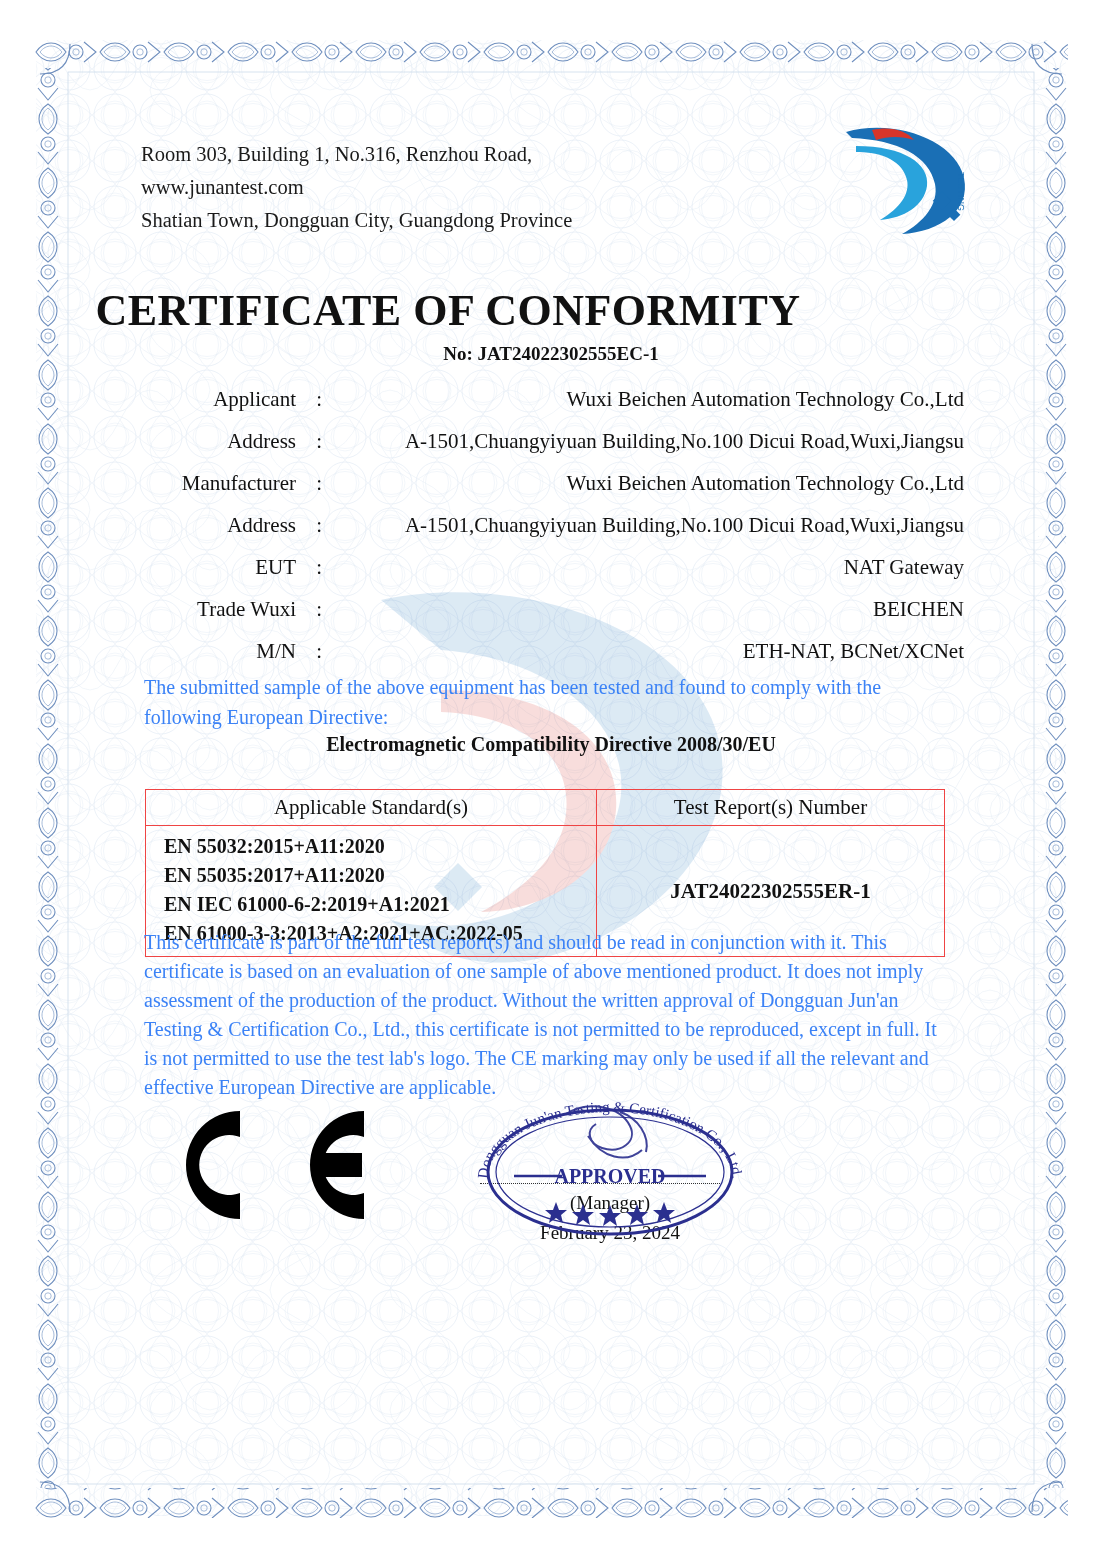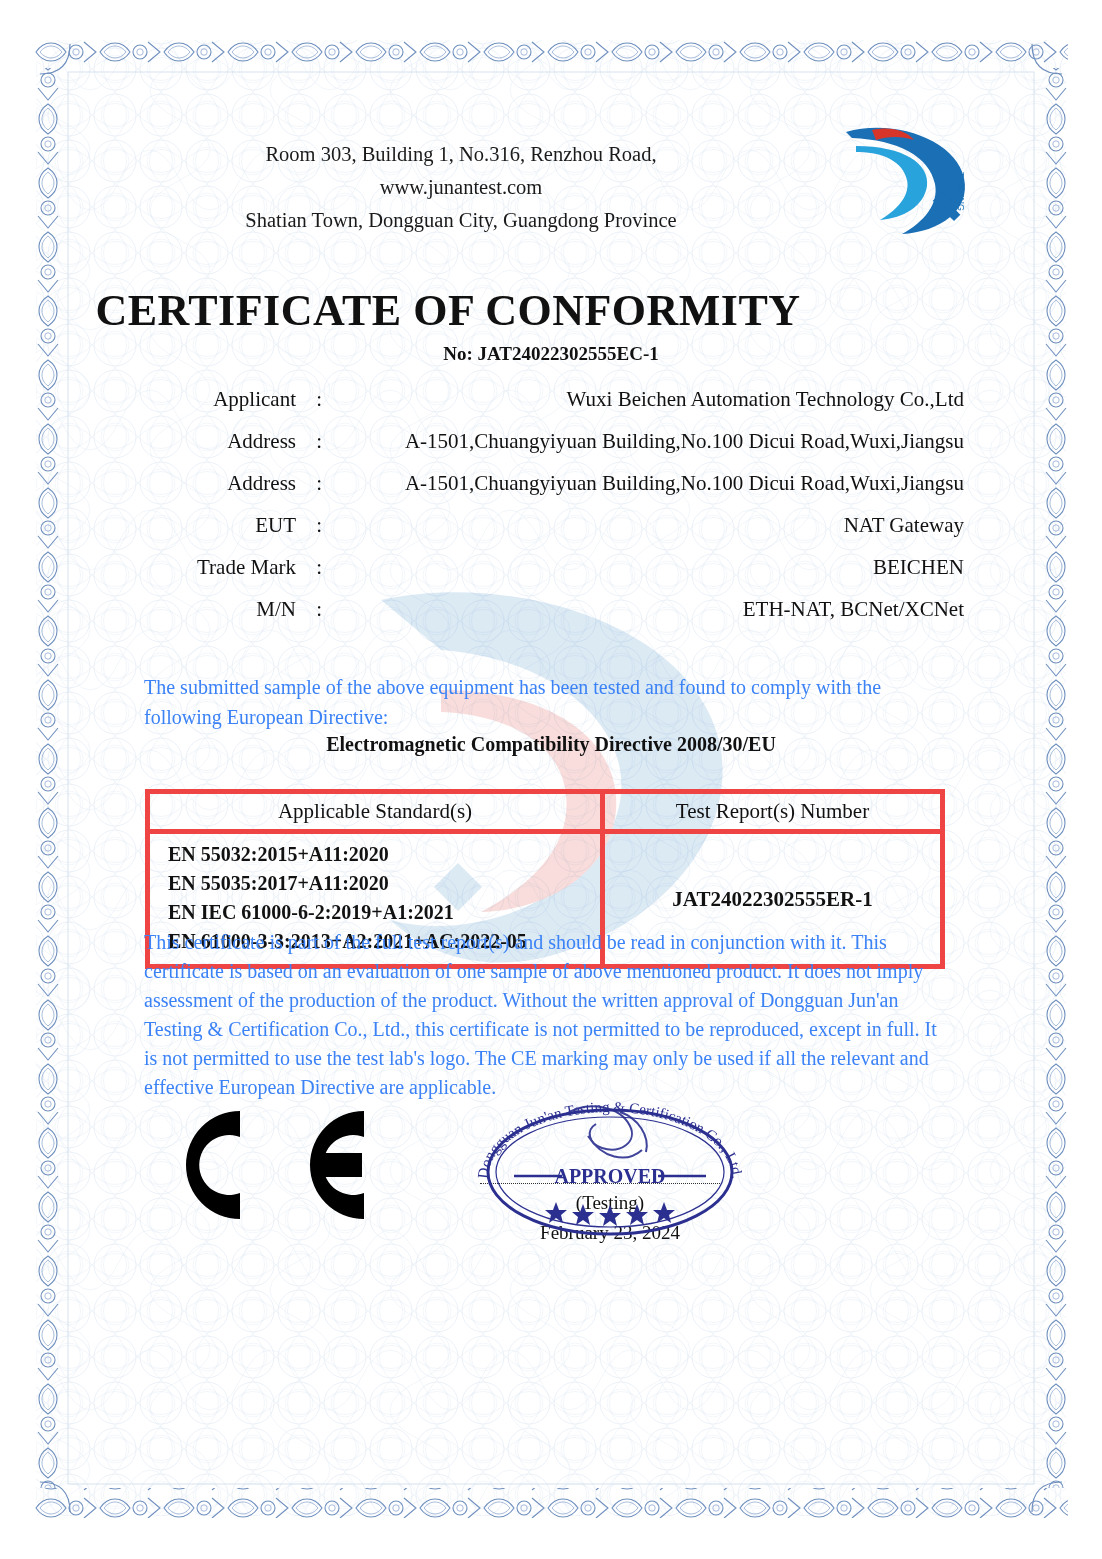--- a/index.html
+++ b/index.html
@@ -55,21 +55,20 @@
   }
 
   .addr-block {
     position: absolute;
     left: 141px;
     top: 138px;
     width: 640px;
     font-size: 20.5px;
     line-height: 33px;
     color: #1a1a1a;
-    text-align: center;
   }
 
   .corp-logo {
     position: absolute;
     left: 832px;
     top: 112px;
     width: 150px;
     height: 130px;
   }
 
@@ -138,21 +137,21 @@
   }
 
   .std-table {
     position: absolute;
     left: 145px;
     top: 789px;
     width: 800px;
     border-collapse: collapse;
   }
   .std-table th, .std-table td {
-    border: 5px solid #ef4444;
+    border: 1px solid #ef4444;
   }
   .std-table th {
     font-size: 21px;
     font-weight: normal;
     padding: 5px 0;
     text-align: center;
   }
   .std-table td.stds {
     padding: 6px 0 8px 18px;
     font-size: 20px;
@@ -306,31 +305,36 @@
         <td class="lbl">Applicant</td>
         <td class="col">:</td>
         <td>Wuxi Beichen Automation Technology Co.,Ltd</td>
       </tr>
       <tr>
         <td class="lbl">Address</td>
         <td class="col">:</td>
         <td>A-1501,Chuangyiyuan Building,No.100 Dicui Road,Wuxi,Jiangsu</td>
       </tr>
       <tr>
+        <td class="lbl">Manufacturer</td>
+        <td class="col">:</td>
+        <td>Wuxi Beichen Automation Technology Co.,Ltd</td>
+      </tr>
+      <tr>
         <td class="lbl">Address</td>
         <td class="col">:</td>
         <td>A-1501,Chuangyiyuan Building,No.100 Dicui Road,Wuxi,Jiangsu</td>
       </tr>
       <tr>
         <td class="lbl">EUT</td>
         <td class="col">:</td>
         <td>NAT Gateway</td>
       </tr>
       <tr>
-        <td class="lbl">Trade Mark</td>
+        <td class="lbl">Trade Wuxi</td>
         <td class="col">:</td>
         <td>BEICHEN</td>
       </tr>
       <tr>
         <td class="lbl">M/N</td>
         <td class="col">:</td>
         <td>ETH-NAT, BCNet/XCNet</td>
       </tr>
     </tbody>
       </table>
@@ -358,21 +362,21 @@
 
     <div class="para p-note">This certificate is part of the full test report(s) and should be read in conjunction with it. This certificate is based on an evaluation of one sample of above mentioned product. It does not imply assessment of the production of the product. Without the written approval of Dongguan Jun'an Testing &amp; Certification Co., Ltd., this certificate is not permitted to be reproduced, except in full. It is not permitted to use the test lab's logo. The CE marking may only be used if all the relevant and effective European Directive are applicable.</div>
 
     <svg class="ce-mark" viewBox="0 0 210 140">
       <path d="M72 16 A 54 54 0 1 0 72 124 L 72 98 A 30 30 0 1 1 72 42 Z" fill="#000000"></path>
       <path d="M196 16 A 54 54 0 1 0 196 124 L 196 98 A 30 30 0 1 1 196 42 Z" fill="#000000"></path>
       <rect x="150" y="58" width="44" height="24" fill="#000000"></rect>
     </svg>
 
     <div class="sign-line"></div>
-    <div class="sign-role">(Testing)</div>
+    <div class="sign-role">(Manager)</div>
     <div class="sign-date">February 23, 2024</div>
 
     <svg class="stamp" viewBox="0 0 280 160">
       <defs>
         <path id="stamp-arc" d="M18 86 A 122 66 0 0 1 262 86"></path>
         <path id="stamp-arc-b" d="M28 88 A 112 58 0 0 0 252 88"></path>
       </defs>
       <ellipse cx="140" cy="80" rx="122" ry="62" fill="none" stroke="#2b2f8f" stroke-width="3"></ellipse>
       <ellipse cx="140" cy="80" rx="114" ry="55" fill="none" stroke="#2b2f8f" stroke-width="1.2"></ellipse>
       <text font-family="Liberation Serif, serif" font-size="15" fill="#2b2f8f">

